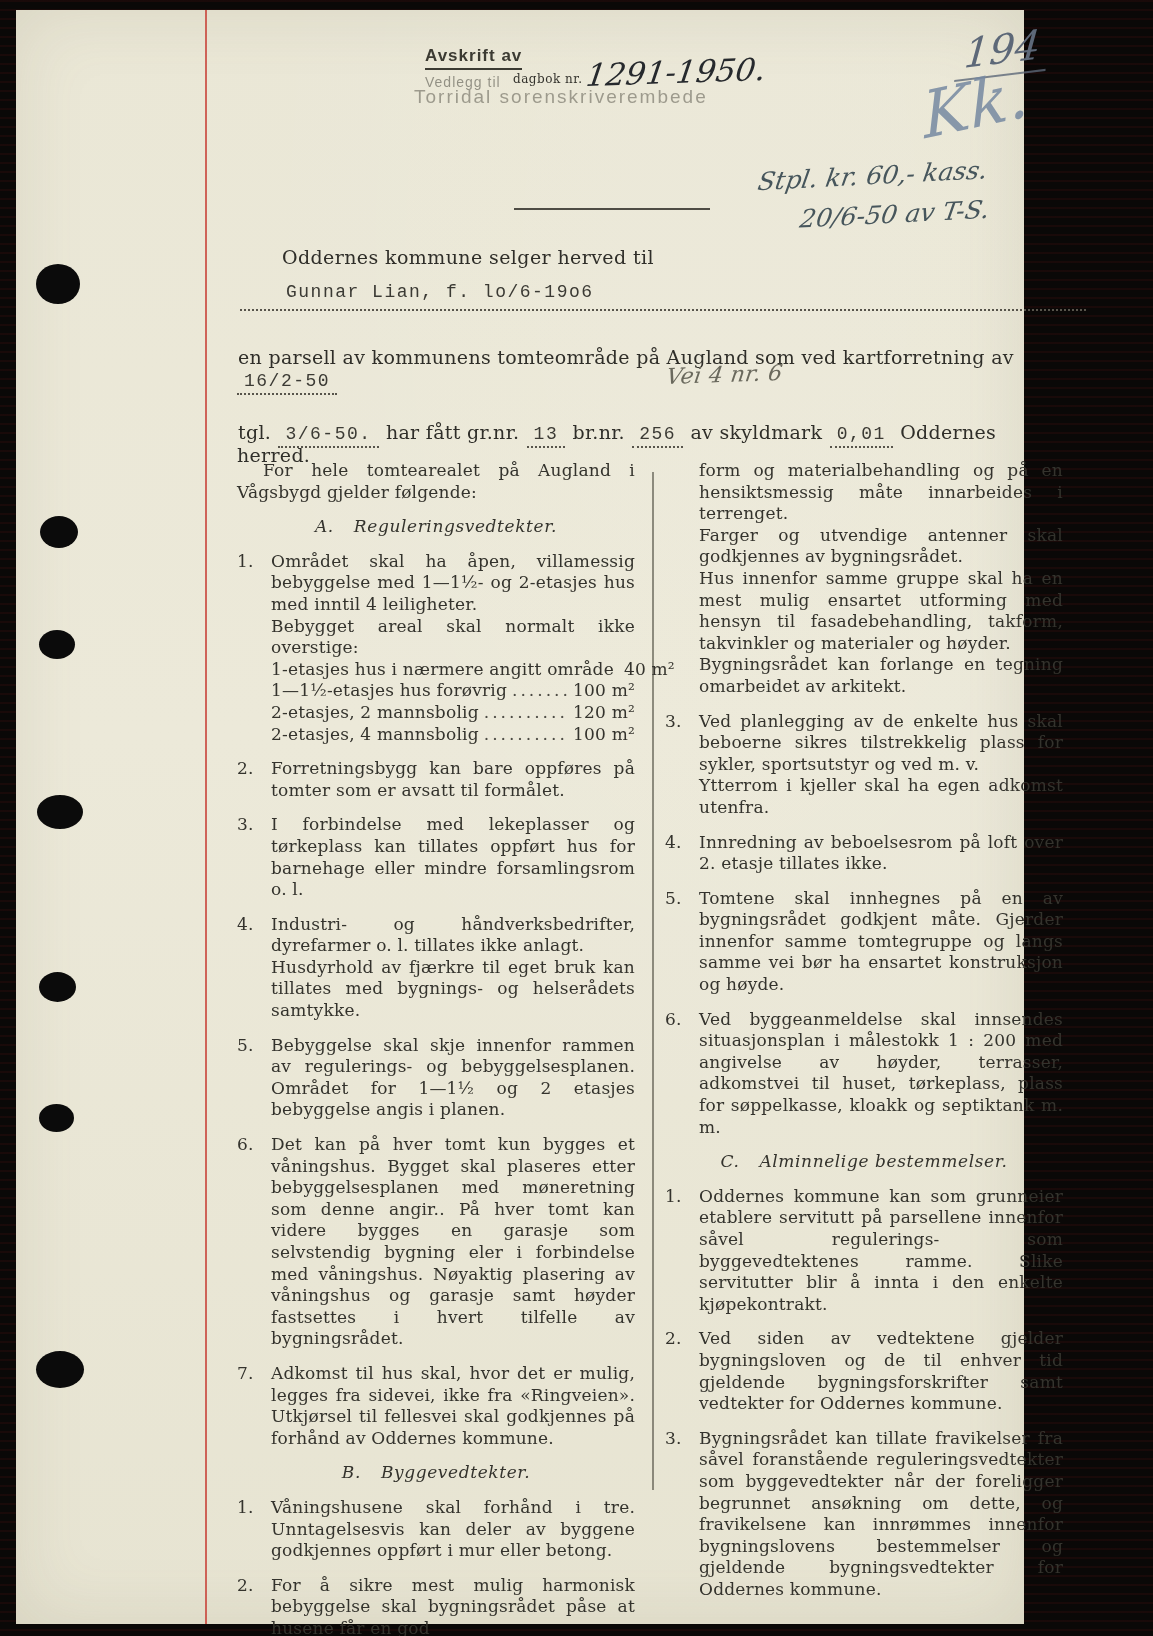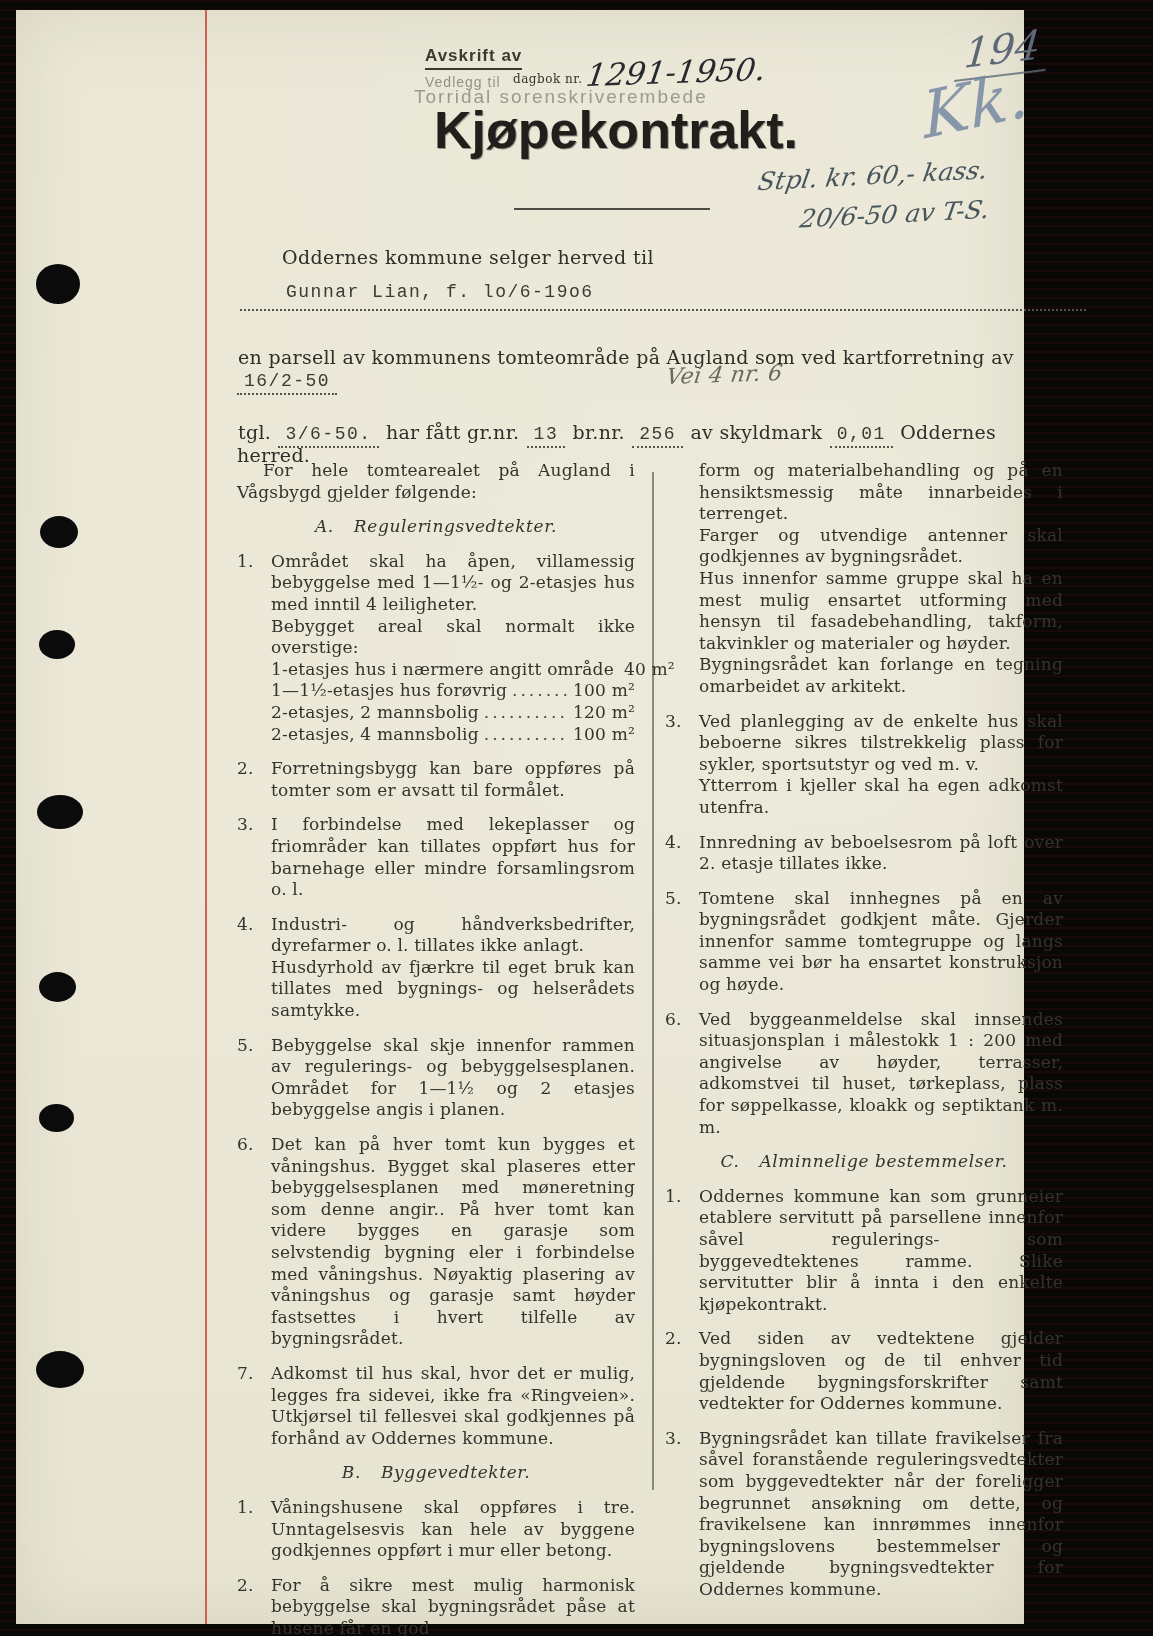--- a/index.html
+++ b/index.html
@@ -85,21 +85,20 @@
     <div class="stamp-block">
       <span class="st1">Avskrift av</span>
       <span class="st2">Vedlegg til</span>
     </div>
 
     <div class="dagbok">
       <span class="dagbok-label">dagbok nr.</span><span class="hw dagbok-value">1291-1950.</span>
     </div>
 
     <div class="office-stamp">Torridal sorenskriverembede</div>
-    <h1 class="title">Kjøpekontrakt.</h1>
     <div class="title-rule"></div>
 
     <div class="pagenum hw">194</div>
     <div class="initials hw">Kk.</div>
 
     <div class="stamp-note hw">
       <span class="l1">Stpl. kr. 60,- kass.</span>
       <span class="l2">20/6-50 av T-S.</span>
     </div>
 
@@ -154,21 +153,21 @@
           </div>
           <div class="item">
             <span class="num">2.</span>
             <div class="itext">
               <p class="para">Forretningsbygg kan bare oppføres på tomter som er avsatt til formålet.</p>
             </div>
           </div>
           <div class="item">
             <span class="num">3.</span>
             <div class="itext">
-              <p class="para">I forbindelse med lekeplasser og friområder kan tillates oppført hus for barnehage eller mindre forsamlingsrom o. l.</p>
+              <p class="para">I forbindelse med lekeplasser og tørkeplass kan tillates oppført hus for barnehage eller mindre forsamlingsrom o. l.</p>
             </div>
           </div>
           <div class="item">
             <span class="num">4.</span>
             <div class="itext">
               <p class="para">Industri- og håndverksbedrifter, dyrefarmer o. l. tillates ikke anlagt.</p>
               <p class="para">Husdyrhold av fjærkre til eget bruk kan tillates med bygnings- og helserådets samtykke.</p>
             </div>
           </div>
           <div class="item">
@@ -186,21 +185,21 @@
           <div class="item">
             <span class="num">7.</span>
             <div class="itext">
               <p class="para">Adkomst til hus skal, hvor det er mulig, legges fra sidevei, ikke fra «Ringveien». Utkjørsel til fellesvei skal godkjennes på forhånd av Oddernes kommune.</p>
             </div>
           </div>
           <div class="heading"><span class="hlabel">B.</span><span class="htitle">Byggevedtekter.</span></div>
           <div class="item">
             <span class="num">1.</span>
             <div class="itext">
-              <p class="para">Våningshusene skal oppføres i tre. Unntagelsesvis kan hele av byggene godkjennes oppført i mur eller betong.</p>
+              <p class="para">Våningshusene skal forhånd i tre. Unntagelsesvis kan deler av byggene godkjennes oppført i mur eller betong.</p>
             </div>
           </div>
           <div class="item">
             <span class="num">2.</span>
             <div class="itext">
               <p class="para">For å sikre mest mulig harmonisk bebyggelse skal bygningsrådet påse at husene får en god</p>
             </div>
           </div>
         </div>
       <div class="col" id="col-right">

